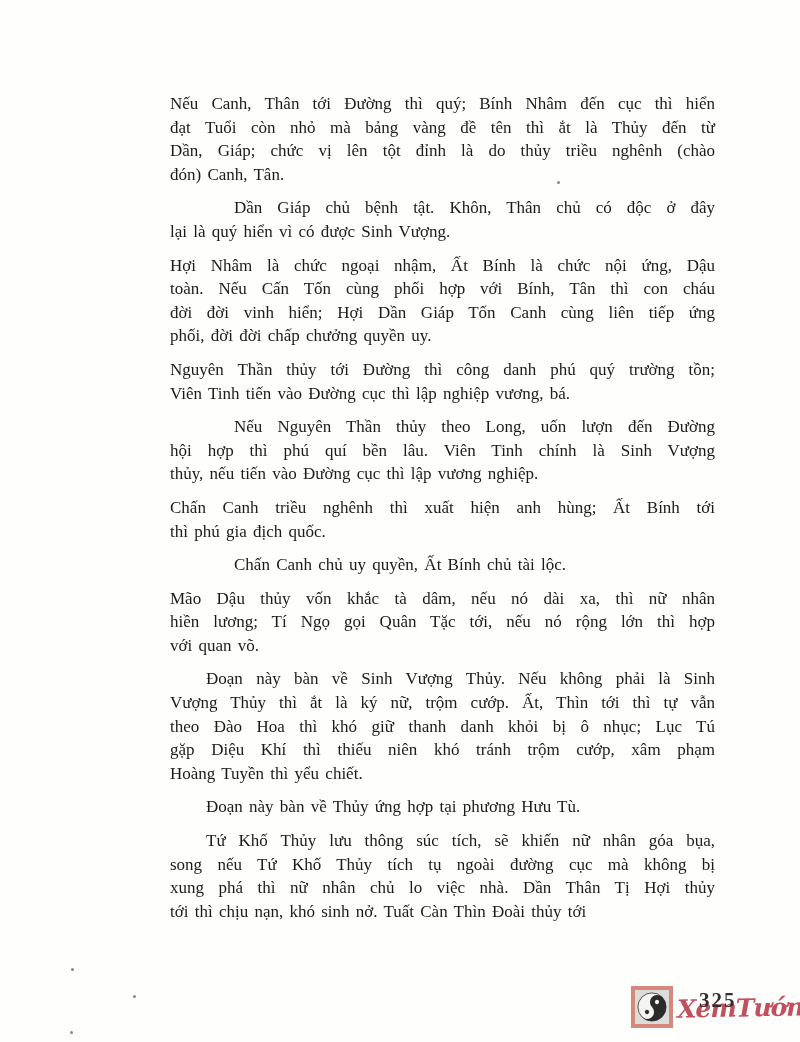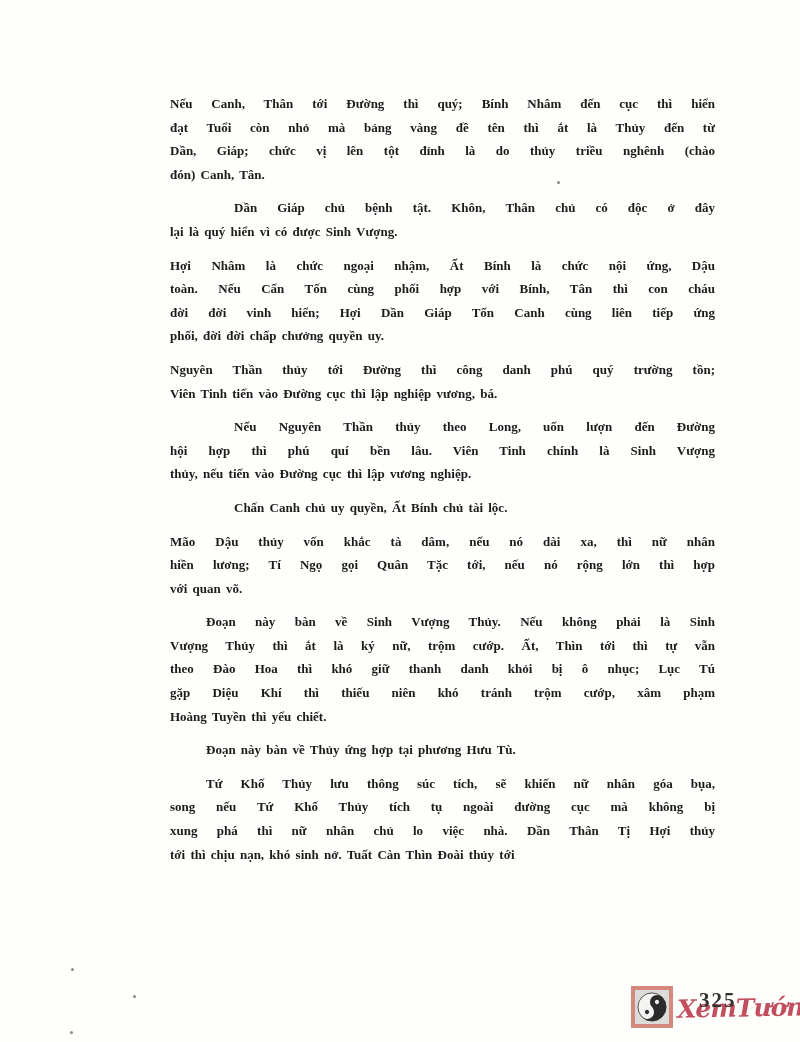--- a/index.html
+++ b/index.html
@@ -12,23 +12,23 @@
   }
   #scan-page {
     position: absolute; inset: 0;
     background: #fefefd;
   }
   
   #text-block {
     position: absolute;
     left: 170px; top: 92px; width: 545px;
     color: #1d1b1a;
-    font-size: 13px;
+    font-size: 17px;
     line-height: 23.6px;
-    font-weight: 700;
+    font-weight: 400;
     word-spacing: 2px;
   }
   .para { margin: 0 0 10px 0; }
   .line {
     text-align: justify;
     text-align-last: justify;
     white-space: normal;
   }
   .line.last { text-align-last: left; }
   .indent-large > .line:first-child { padding-left: 64px; }
@@ -102,20 +102,24 @@
       </div>
       <div class="para indent-none">
         <div class="line">Nguyên Thần thủy tới Đường thì công danh phú quý trường tồn;</div>
         <div class="line last">Viên Tinh tiến vào Đường cục thì lập nghiệp vương, bá.</div>
       </div>
       <div class="para indent-large">
         <div class="line">Nếu Nguyên Thần thủy theo Long, uốn lượn đến Đường</div>
         <div class="line">hội hợp thì phú quí bền lâu. Viên Tinh chính là Sinh Vượng</div>
         <div class="line last">thủy, nếu tiến vào Đường cục thì lập vương nghiệp.</div>
       </div>
+      <div class="para indent-none">
+        <div class="line">Chấn Canh triều nghênh thì xuất hiện anh hùng; Ất Bính tới</div>
+        <div class="line last">thì phú gia địch quốc.</div>
+      </div>
       <div class="para indent-large">
         <div class="line last">Chấn Canh chủ uy quyền, Ất Bính chủ tài lộc.</div>
       </div>
       <div class="para indent-none">
         <div class="line">Mão Dậu thủy vốn khắc tà dâm, nếu nó dài xa, thì nữ nhân</div>
         <div class="line">hiền lương; Tí Ngọ gọi Quân Tặc tới, nếu nó rộng lớn thì hợp</div>
         <div class="line last">với quan võ.</div>
       </div>
       <div class="para indent-small">
         <div class="line">Đoạn này bàn về Sinh Vượng Thủy. Nếu không phải là Sinh</div>

